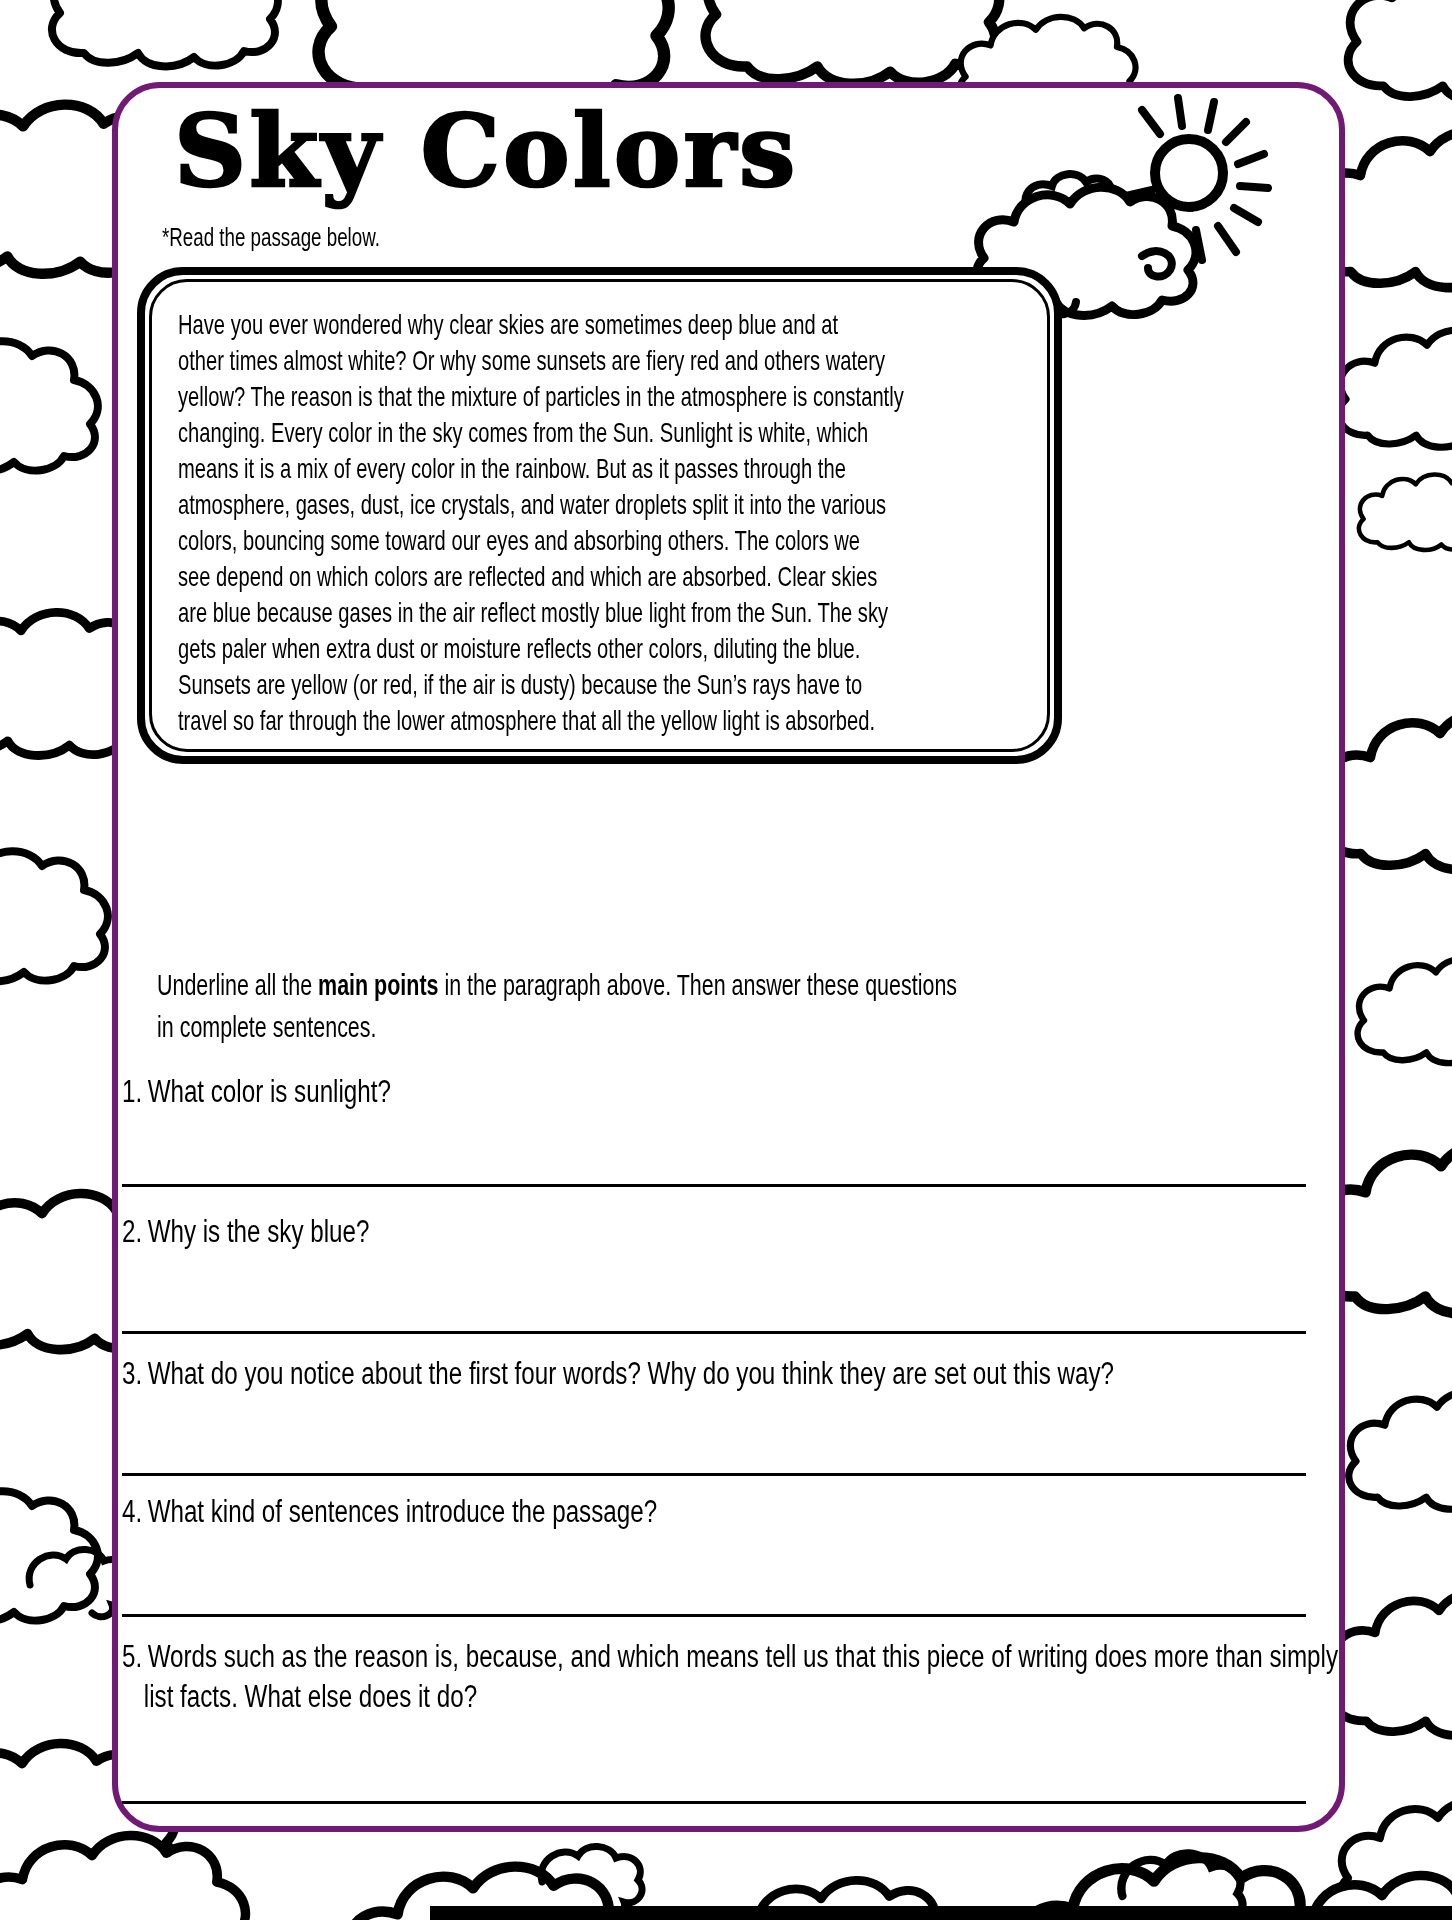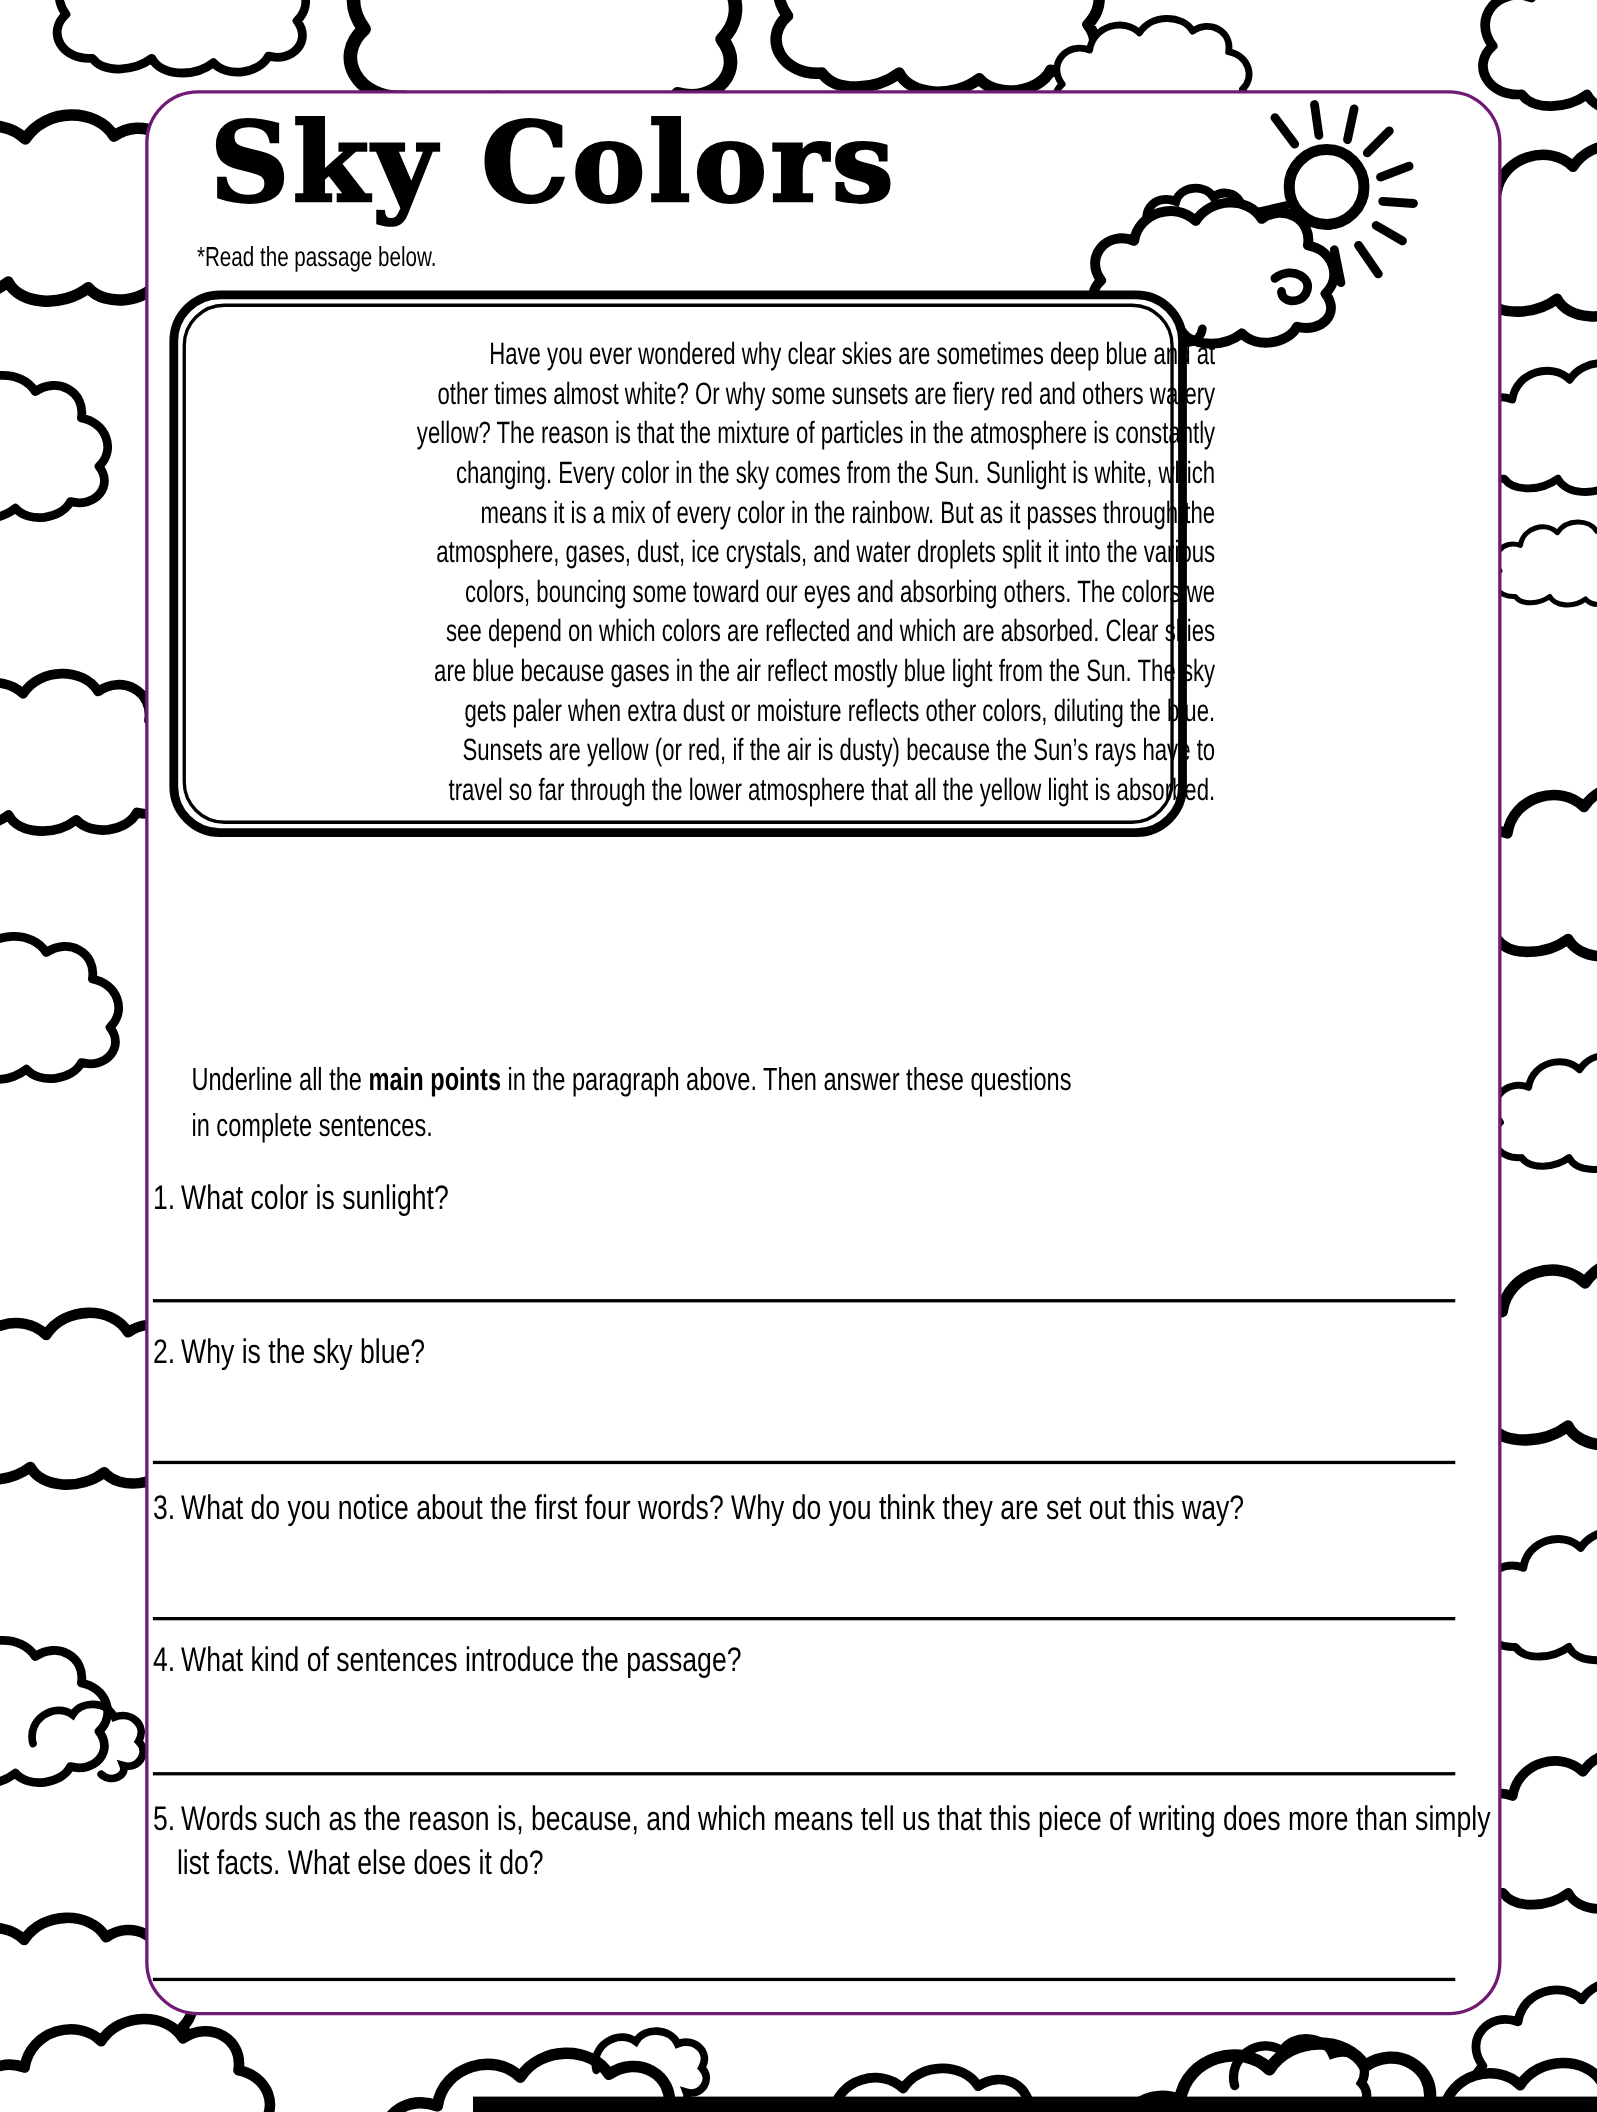--- a/index.html
+++ b/index.html
@@ -1,28 +1,28 @@
 <!DOCTYPE html>
 <html><head>
 <meta charset="utf-8">
 <style>
   html,body{margin:0;padding:0;background:#fff;}
   .page{position:relative;width:1452px;height:1920px;background:#fff;overflow:hidden;
         font-family:"Liberation Sans",sans-serif;color:#000;}
   .bg{position:absolute;left:0;top:0;z-index:0;}
   .panel{position:absolute;left:112px;top:82px;width:1233px;height:1750px;
-         background:#fff;border:3px solid #701a75;border-radius:48px;z-index:1;box-sizing:border-box;margin-left:20px;}
+         background:#fff;border:6px solid #701a75;border-radius:48px;z-index:1;box-sizing:border-box;}
   .title{position:absolute;left:56px;top:8px;margin:0;font-family:"DejaVu Serif",serif;
          font-weight:700;font-size:100px;line-height:110px;letter-spacing:3px;
          -webkit-text-stroke:2.5px #000;white-space:nowrap;}
   .read-note{position:absolute;left:44px;top:134px;font-size:25px;line-height:30px;
          transform:scaleX(.75);transform-origin:0 0;white-space:nowrap;font-weight:500;}
   .sun-art{position:absolute;left:828px;top:0px;}
   .passage-box{position:absolute;left:19px;top:179px;width:925px;height:497px;
-         border:8px solid #000;border-radius:46px;box-sizing:border-box;background:#fff;text-align:right;}
+         border:8px solid #000;border-radius:46px;box-sizing:border-box;background:#fff;}
   .passage-inner{position:absolute;inset:4px;border:3px solid #000;border-radius:38px;}
   .passage{position:absolute;left:33px;top:32px;width:139%;font-size:28px;line-height:36px;
          transform:scaleX(.72);transform-origin:0 0;}
   .passage div{white-space:nowrap;}
   .instructions{position:absolute;left:39px;top:876px;width:135%;font-size:29px;line-height:42px;
          transform:scaleX(.74);transform-origin:0 0;}
   .instructions div{white-space:nowrap;}
   .question{position:absolute;left:4px;width:1559px;font-size:31px;line-height:40px;
          transform:scaleX(.78);transform-origin:0 0;padding-left:28px;text-indent:-28px;box-sizing:border-box;}
   .qnum{margin-right:7px;}

